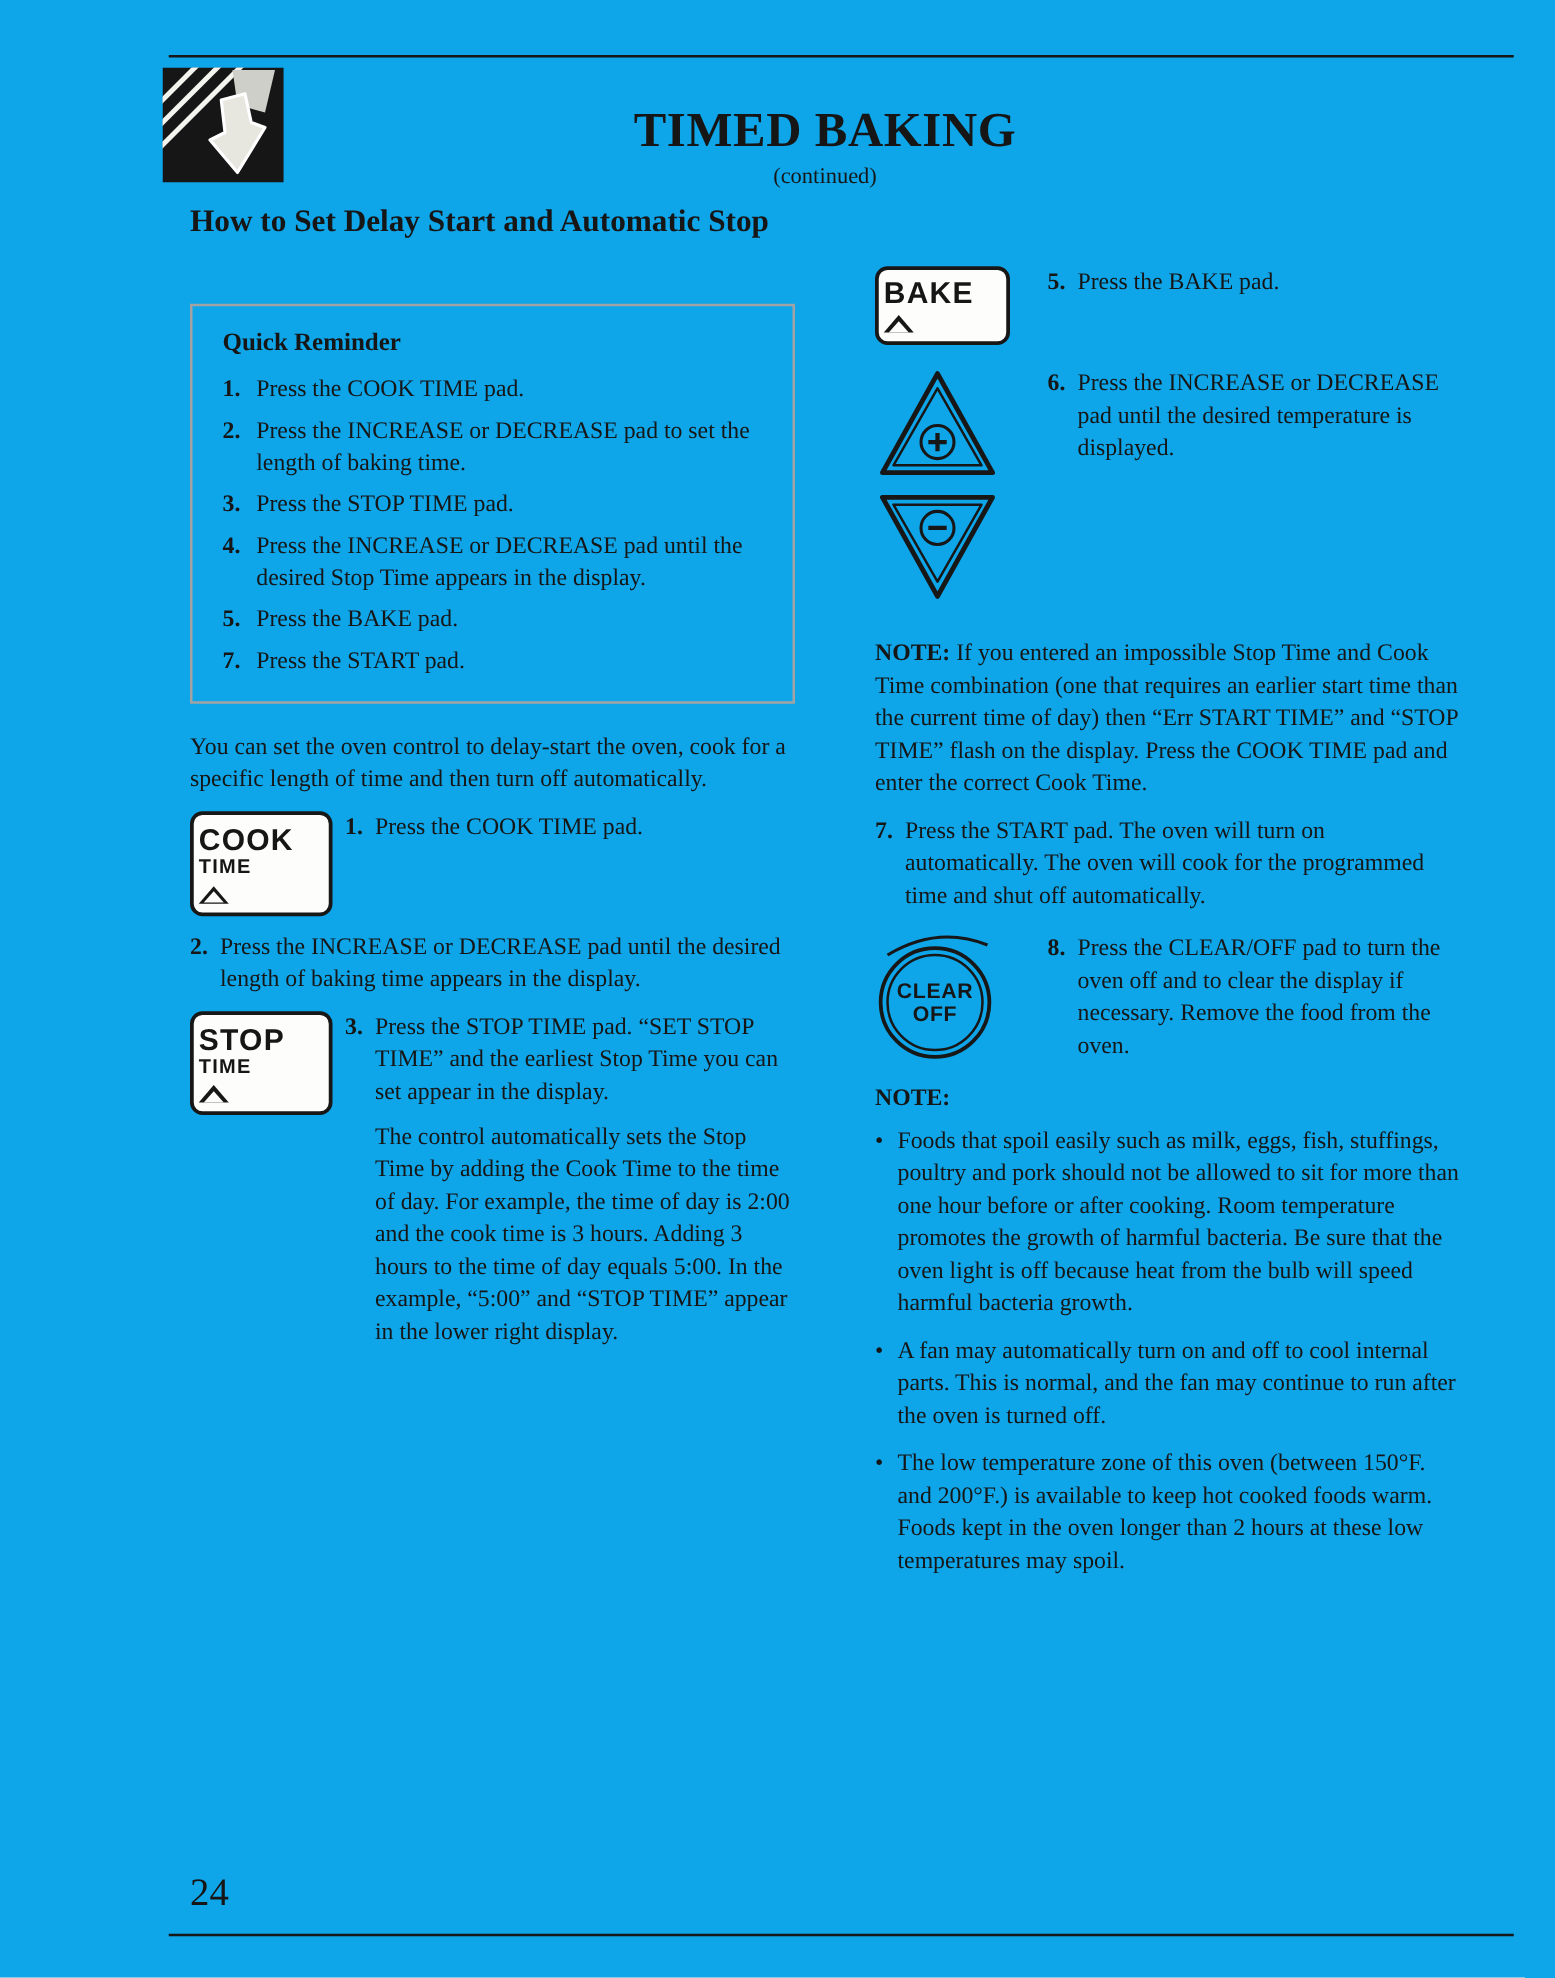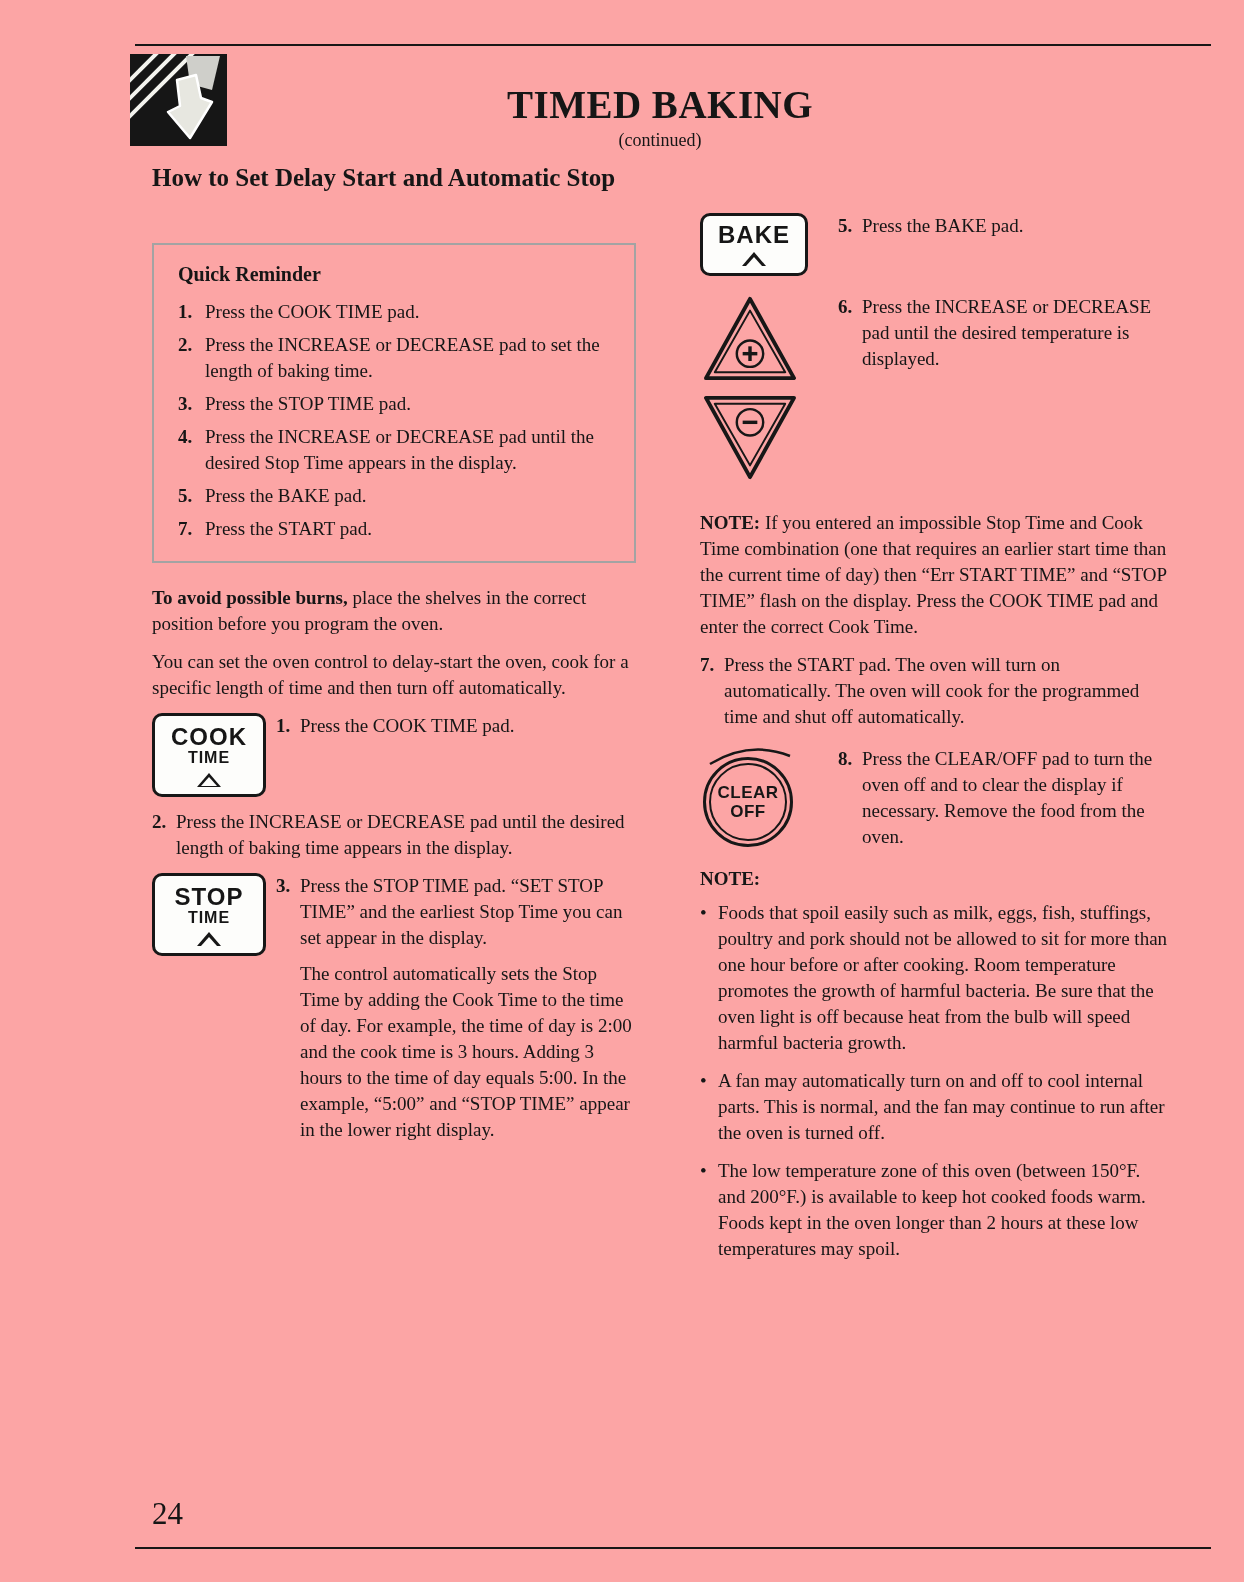--- a/index.html
+++ b/index.html
@@ -1,19 +1,19 @@
 <!DOCTYPE html>
 <html><head>
 <meta charset="utf-8">
 <style>
   * { margin:0; padding:0; box-sizing:border-box; }
   html,body { background:#e9e9e7; }
   .page {
     position:relative; width:1244px; height:1582px;
-    background:#fca5a5; color:#161616;
+    background:#0ea5e9; color:#161616;
     font-family:"Liberation Serif", serif;
     margin:0 auto; overflow:hidden;
   }
   .rule { position:absolute; background:#171717; height:2px; }
   .top-rule { left:135px; top:44px; width:1076px; }
   .bottom-rule { left:135px; top:1547px; width:1076px; }
 
   .corner-icon { position:absolute; left:130px; top:54px; width:97px; height:92px; }
 
   .doc-title { position:absolute; left:90px; top:82px; width:1140px; text-align:center;
@@ -36,21 +36,21 @@
   .hang > .num { width:24px; margin-left:-24px; }
 
   .step-row { display:flex; align-items:flex-start; margin-bottom:12px; }
   .pad-col { flex:0 0 124px; }
   .pad-col-r { flex:0 0 138px; }
   .step-text { flex:1; min-width:0; }
   .indent { margin-left:24px; }
 
   .pad-rect {
     width:114px; border:3px solid #171717; border-radius:10px;
-    padding:8px 4px 7px; display:flex; flex-direction:column; align-items:center;
+    padding:8px 4px 7px; display:flex; flex-direction:column; 
     font-family:"Liberation Sans", sans-serif; background:#fdfdfb;
   }
   .pad-rect.small { width:108px; padding-top:6px; }
   .pad-line1 { font-size:24px; font-weight:700; letter-spacing:1px; line-height:1.05; }
   .pad-line2 { font-size:16px; font-weight:700; letter-spacing:1px; line-height:1.15; }
 
   .tri { margin-top:5px; position:relative; width:0; height:0;
     border-left:12px solid transparent; border-right:12px solid transparent;
     border-bottom:14px solid #171717; }
   .tri::after { content:""; position:absolute; left:-8px; top:4.5px;
@@ -107,21 +107,20 @@
       <ol>
         <li class="qr-item"><span class="num">1.</span><span>Press the COOK TIME pad.</span></li>
         <li class="qr-item"><span class="num">2.</span><span>Press the INCREASE or DECREASE pad to set the length of baking time.</span></li>
         <li class="qr-item"><span class="num">3.</span><span>Press the STOP TIME pad.</span></li>
         <li class="qr-item"><span class="num">4.</span><span>Press the INCREASE or DECREASE pad until the desired Stop Time appears in the display.</span></li>
         <li class="qr-item"><span class="num">5.</span><span>Press the BAKE pad.</span></li>
         <li class="qr-item"><span class="num">7.</span><span>Press the START pad.</span></li>
       </ol>
     </div>
 
-    <p class="para"><b>To avoid possible burns,</b><span> place the shelves in the correct position before you program the oven.</span></p>
 
     <p class="para">You can set the oven control to delay-start the oven, cook for a specific length of time and then turn off automatically.</p>
 
     <div class="step-row">
       <div class="pad-col">
         <div class="pad-rect">
           <div class="pad-line1">COOK</div>
           <div class="pad-line2">TIME</div>
           <span class="tri"></span>
         </div>

